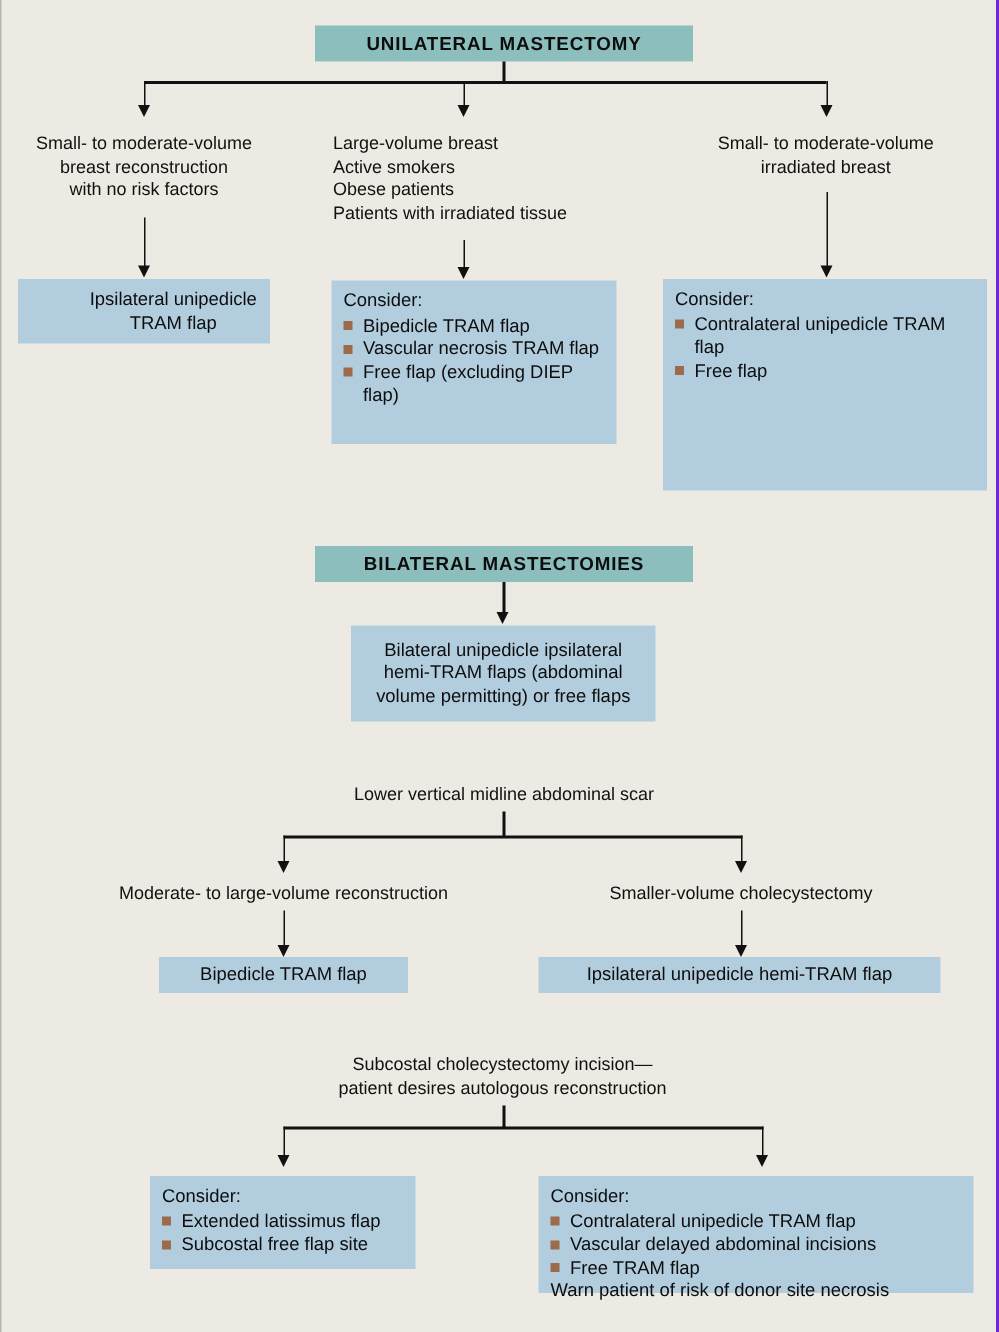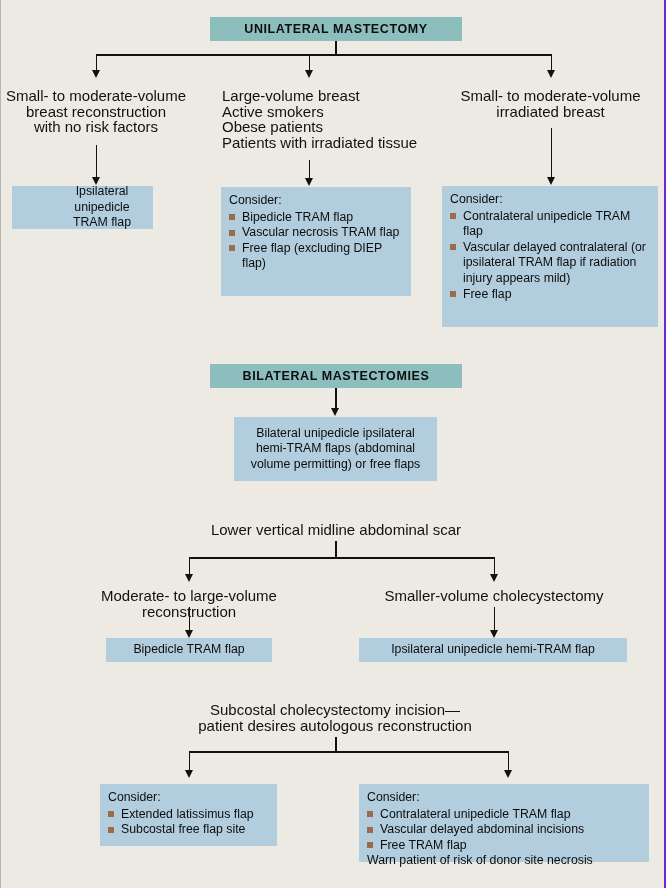--- a/index.html
+++ b/index.html
@@ -27,21 +27,21 @@
   .bbox.center{text-align:center;display:flex;flex-direction:column;
                align-items:center;justify-content:center;padding:6px 8px;}
   .bbox .consider{text-align:left;display:block;width:100%;margin-bottom:1px;}
   .blist{list-style:none;margin:0;padding:0;}
   .blist li{position:relative;padding-left:13px;margin:0;}
   .blist li .bul{
     position:absolute;left:0;top:4.5px;width:6px;height:6px;
     background:#9C6B4A;display:block;
   }
   .blist li.nobul{padding-left:0;}
-  .plain{font-size:15px;line-height:15.6px;color:#111;position:absolute;}
+  .plain{font-size:12px;line-height:15.6px;color:#111;position:absolute;}
   .ctr{text-align:center;}
   .lft{text-align:left;}
 
   
   .vl{position:absolute;background:#111;width:1.6px;}
   .hl{position:absolute;background:#111;height:1.6px;}
   .arrow{position:absolute;width:0;height:0;
          border-left:4.5px solid transparent;border-right:4.5px solid transparent;
          border-top:8px solid #111;}
 </style>
@@ -62,21 +62,21 @@
   <div class="arrow" style="left:545.8px;top:70px;"></div>
 
   <div class="plain ctr" style="left:4px;top:88px;width:182px;">
     <div>Small- to moderate-volume</div>
     <div>breast reconstruction</div>
     <div>with no risk factors</div>
   </div>
   <div class="vl" style="left:94.5px;top:145px;height:33px;"></div>
   <div class="arrow" style="left:90.8px;top:177px;"></div>
 
-  <div class="bbox center" style="left:11px;top:186px;width:141px;height:43px;padding-left:47px;">
+  <div class="bbox center" style="left:11px;top:186px;width:168px;height:43px;padding-left:47px;">
     <div>Ipsilateral unipedicle</div>
     <div>TRAM flap</div>
   </div>
 
   <div class="plain lft" style="left:221px;top:88px;width:205px;">
     <div>Large-volume breast</div>
     <div>Active smokers</div>
     <div>Obese patients</div>
     <div>Patients with irradiated tissue</div>
   </div>
@@ -96,21 +96,20 @@
     <div>Small- to moderate-volume</div>
     <div>irradiated breast</div>
   </div>
   <div class="vl" style="left:549.5px;top:128px;height:50px;"></div>
   <div class="arrow" style="left:545.8px;top:177px;"></div>
 
   <div class="bbox" style="left:441px;top:186px;width:216px;height:141px;padding:6px 8px;">
     <span class="consider">Consider:</span>
     <ul class="blist">
       <li><span class="bul"></span><span>Contralateral unipedicle TRAM flap</span></li>
-      <li><span class="bul"></span><span>Vascular delayed contralateral (or ipsilateral TRAM flap if radiation injury appears mild)</span></li>
       <li><span class="bul"></span><span>Free flap</span></li>
     </ul>
   </div>
 
   <div class="hdr" style="left:209px;top:364px;width:252px;height:24px;">BILATERAL MASTECTOMIES</div>
   <div class="vl" style="left:334px;top:388px;height:21px;"></div>
   <div class="arrow" style="left:330.3px;top:408px;"></div>
 
   <div class="bbox center" style="left:233px;top:417px;width:203px;height:64px;">
     <div>Bilateral unipedicle ipsilateral</div>

